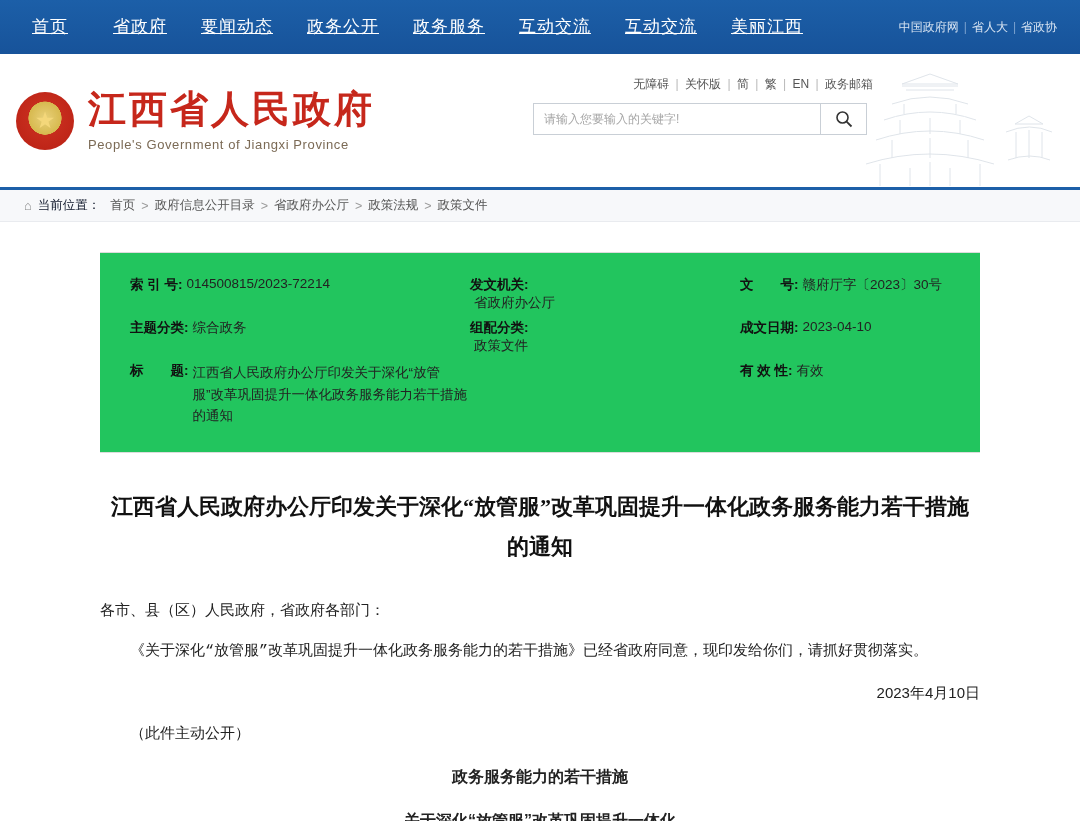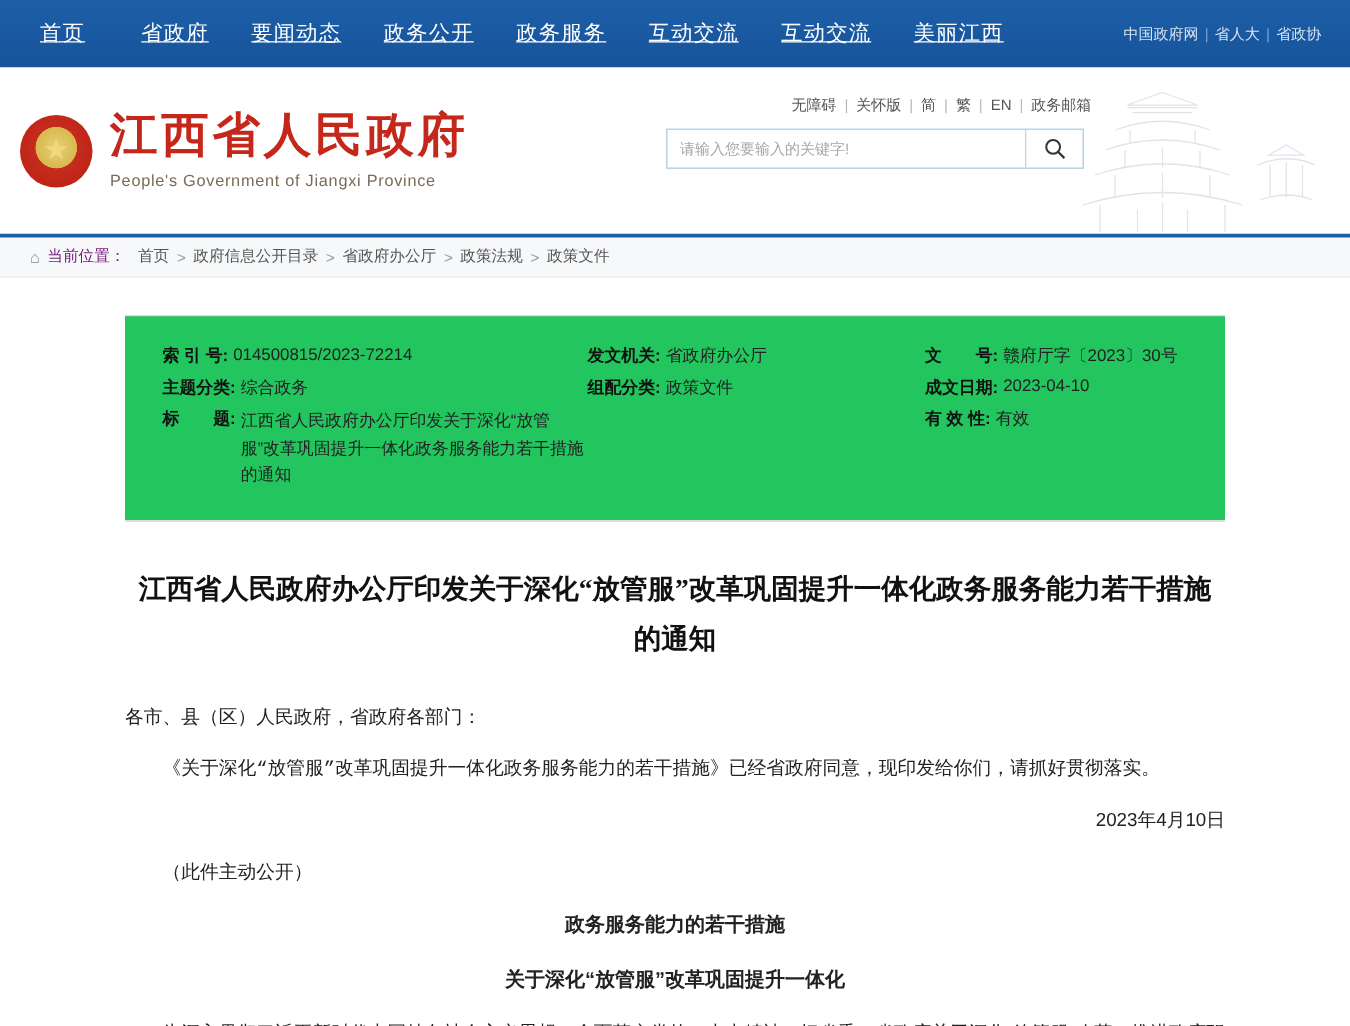--- a/index.html
+++ b/index.html
@@ -115,21 +115,21 @@
     white-space: nowrap;
   }
   .acc-links a { color: #555; text-decoration: none; }
   .acc-links .sep { color: #b9b9b9; padding: 0 3px; }
 
   .searchbar {
     display: flex;
     width: 334px;
     height: 32px;
     border: 1px solid #c9cfd6;
-    background: #7dd3fc;
+    background: #701a75;
   }
   .searchbar input {
     flex: 1;
     border: 0;
     outline: none;
     padding: 0 10px;
     font-size: 12px;
     color: #333;
     font-family: "Liberation Sans", sans-serif;
   }
@@ -147,40 +147,40 @@
     background: #f7f8fa;
     border-bottom: 1px solid #e9ebef;
     height: 32px;
     display: flex;
     align-items: center;
     padding-left: 24px;
     font-size: 12.5px;
     color: #666;
   }
   .crumb-wrap .home-icon { margin-right: 6px; color: #8a8a8a; font-size: 13px;}
-  .crumb-wrap .label { color: #701a75; margin-right: 10px; }
+  .crumb-wrap .label { color: #0f172a; margin-right: 10px; }
   .crumb-wrap a { color: #555; text-decoration: none; }
   .crumb-wrap .arrow { padding: 0 6px; color: #9a9a9a; }
 
   
   .content {
     width: 1080px;
     padding: 0 100px;
   }
   .meta-box {
     margin-top: 30px;
     border-top: 1px solid #dcdcdc;
     border-bottom: 1px solid #dcdcdc;
     padding: 16px 30px 18px 30px;
     background: #22c55e;
   }
   .meta-row { display: flex; margin: 7px 0; font-size: 13.5px; color: #222; }
   .meta-cell { display: flex; }
   .meta-cell.c1 { width: 340px; }
-  .meta-cell.c2 { width: 270px; }
+  .meta-cell.c2 { width: 270px; flex-direction: column; }
   .meta-cell.c3 { flex: 1; }
   .meta-k { font-weight: bold; color: #111; white-space: pre; }
   .meta-v { color: #222; margin-left: 4px; }
   .meta-v.multi { max-width: 290px; line-height: 1.6; }
 
   
   .doc-title {
     margin: 34px 0 0 0;
     text-align: center;
     font-family: "Liberation Serif", serif;

